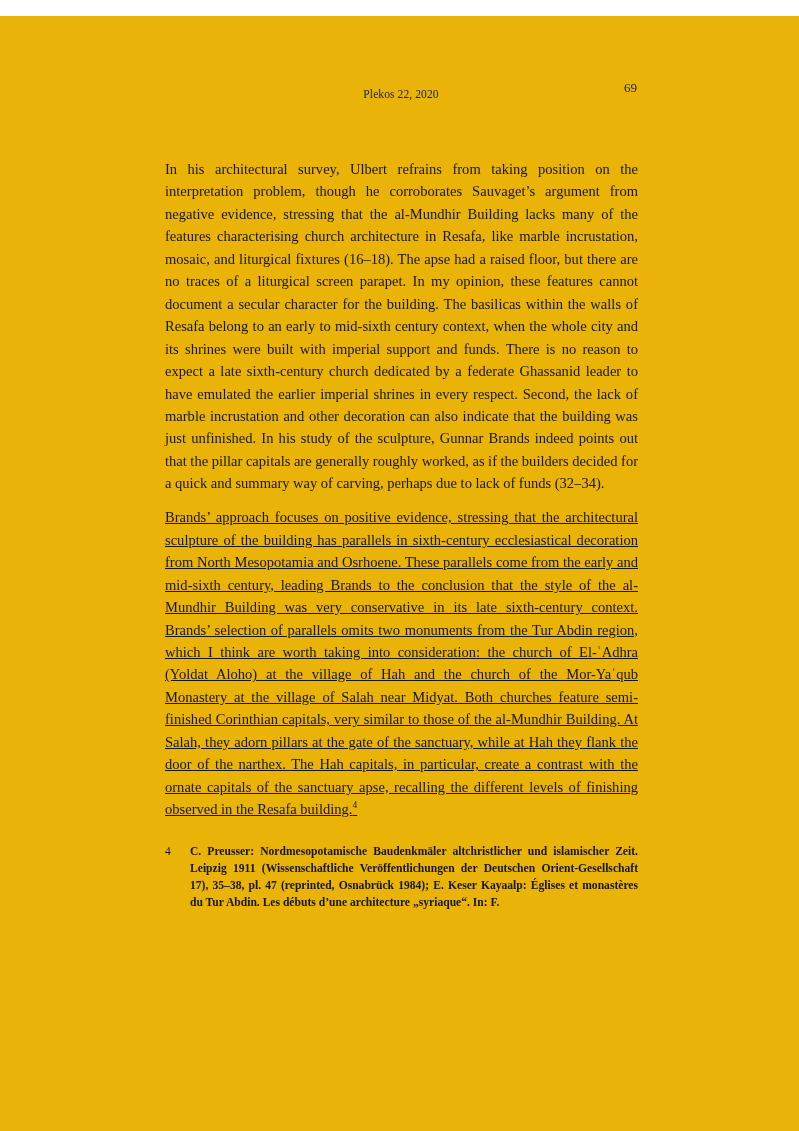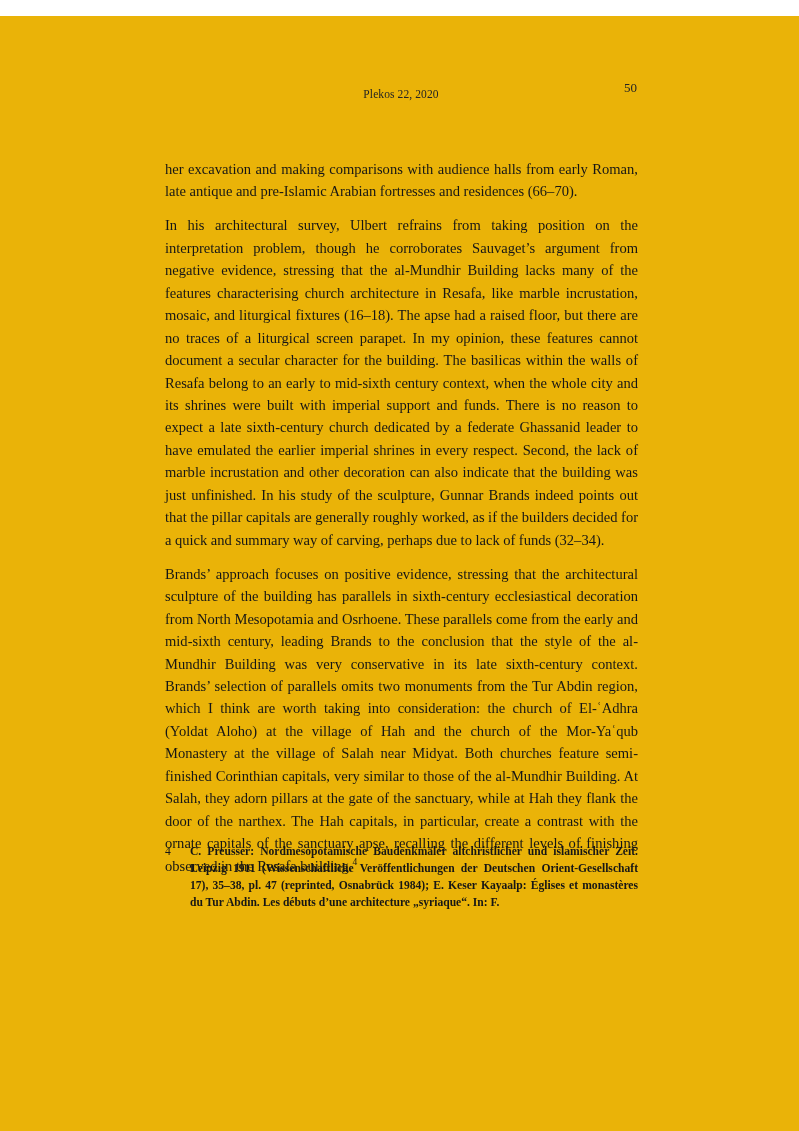--- a/index.html
+++ b/index.html
@@ -62,20 +62,21 @@
     line-height: 22.45px;
     text-align: justify;
     text-justify: inter-word;
     hyphens: none;
     -webkit-hyphens: none;
     word-spacing: -0.1px;
   }
 
   .body-par:last-child {
     margin-bottom: 0;
+    text-decoration: underline;
   }
 
   .fn-ref {
     font-size: 9.5px;
     vertical-align: super;
     line-height: 0;
   }
 
   
   .footnotes {
@@ -109,26 +110,25 @@
     font-weight: bold;
   }
 </style>
 </head>
 <body>
 
 <div class="page">
 
   <div class="running-head">
     <span class="running-head-title">Plekos 22, 2020</span>
-    <span class="running-head-folio">50</span>
+    <span class="running-head-folio">69</span>
   </div>
 
   <div class="textblock">
 
-    <p class="body-par">her excavation and making comparisons with audience halls from early Roman, late antique and pre-Islamic Arabian fortresses and residences (66–70).</p>
 
     <p class="body-par">In his architectural survey, Ulbert refrains from taking position on the interpretation problem, though he corroborates Sauvaget’s argument from negative evidence, stressing that the al-Mundhir Building lacks many of the features characterising church architecture in Resafa, like marble incrustation, mosaic, and liturgical fixtures (16–18). The apse had a raised floor, but there are no traces of a liturgical screen parapet. In my opinion, these features cannot document a secular character for the building. The basilicas within the walls of Resafa belong to an early to mid-sixth century context, when the whole city and its shrines were built with imperial support and funds. There is no reason to expect a late sixth-century church dedicated by a federate Ghassanid leader to have emulated the earlier imperial shrines in every respect. Second, the lack of marble incrustation and other decoration can also indicate that the building was just unfinished. In his study of the sculpture, Gunnar Brands indeed points out that the pillar capitals are generally roughly worked, as if the builders decided for a quick and summary way of carving, perhaps due to lack of funds (32–34).</p>
 
     <p class="body-par"><span>Brands’ approach focuses on positive evidence, stressing that the architectural sculpture of the building has parallels in sixth-century ecclesiastical decoration from North Mesopotamia and Osrhoene. These parallels come from the early and mid-sixth century, leading Brands to the conclusion that the style of the al-Mundhir Building was very conservative in its late sixth-century context. Brands’ selection of parallels omits two monuments from the Tur Abdin region, which I think are worth taking into consideration: the church of El-ʿAdhra (Yoldat Aloho) at the village of Hah and the church of the Mor-Yaʿqub Monastery at the village of Salah near Midyat. Both churches feature semi-finished Corinthian capitals, very similar to those of the al-Mundhir Building. At Salah, they adorn pillars at the gate of the sanctuary, while at Hah they flank the door of the narthex. The Hah capitals, in particular, create a contrast with the ornate capitals of the sanctuary apse, recalling the different levels of finishing observed in the Resafa building.</span><span class="fn-ref">4</span></p>
 
   </div>
 
   <div class="footnotes">
     <div class="footnote">
       <span class="footnote-marker">4</span>

